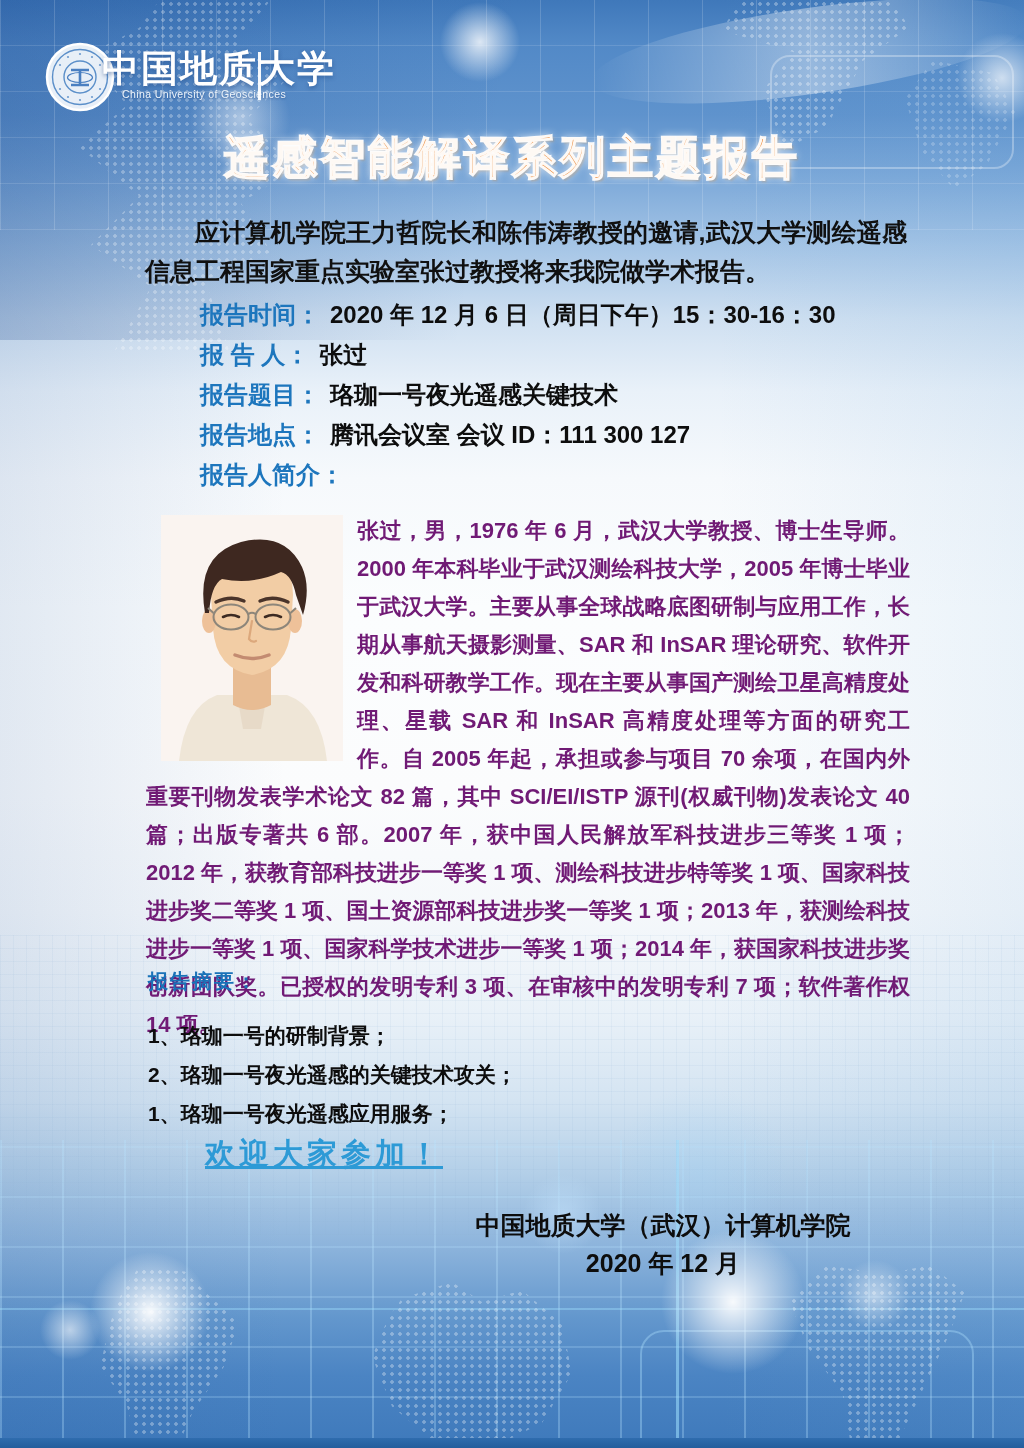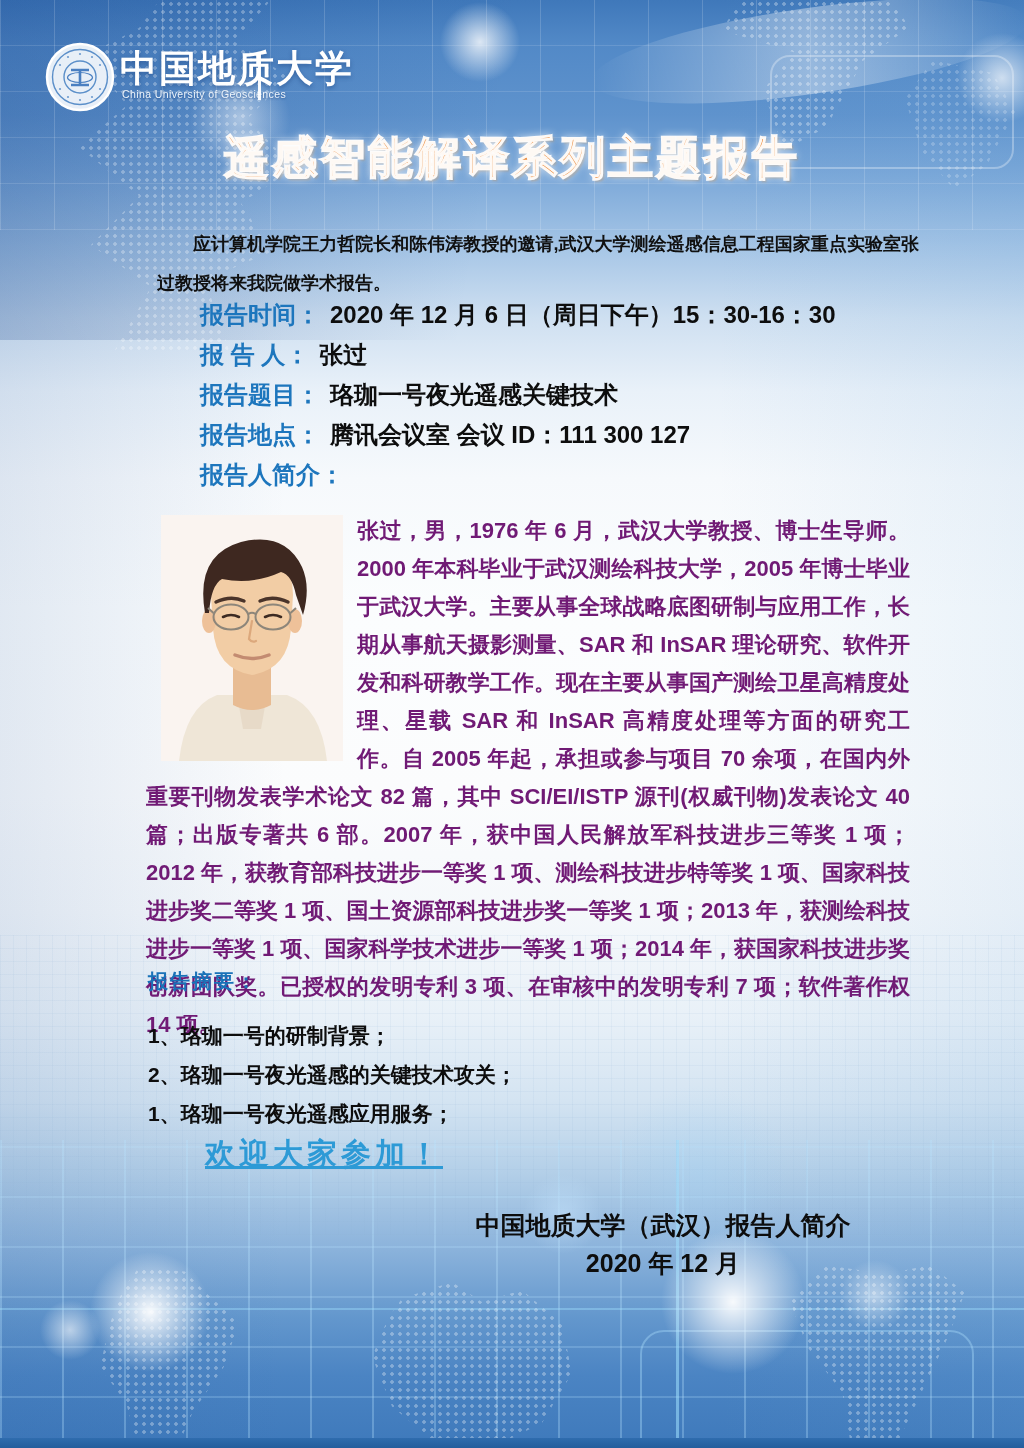--- a/index.html
+++ b/index.html
@@ -61,37 +61,37 @@
     border:2px solid rgba(255,255,255,.30);border-radius:20px;}
   .trace-bottom{position:absolute;left:640px;top:1330px;width:330px;height:160px;z-index:1;
     border:2px solid rgba(170,220,250,.40);border-radius:24px;}
   .bottom-edge{position:absolute;left:0;top:1438px;width:1024px;height:10px;z-index:3;
     background:linear-gradient(180deg,#2f6cae,#245d9c);}
 
   
   .content{position:absolute;inset:0;z-index:5;}
 
   .logo{position:absolute;left:45px;top:42px;width:70px;height:70px;}
-  .uni-name{position:absolute;left:120px;top:44px;font-family:Liberation Serif, serif;
+  .uni-name{position:absolute;left:102px;top:44px;font-family:Liberation Serif, serif;
     font-weight:bold;font-size:37px;color:#ffffff;letter-spacing:2px;
     text-shadow:0 2px 4px rgba(25,60,120,.45);}
   .uni-en{position:absolute;left:122px;top:88px;font-size:10.5px;color:#eef5fc;
     letter-spacing:.4px;text-shadow:0 1px 2px rgba(25,60,120,.5);}
   .sep{position:absolute;left:258px;top:52px;width:3px;height:48px;background:rgba(255,255,255,.95);}
   .college{position:absolute;left:276px;top:46px;font-family:"DejaVu Serif",serif;
     font-weight:bold;font-size:35px;color:#ffffff;letter-spacing:11px;
     text-shadow:0 2px 4px rgba(25,60,120,.45);}
 
   .title{position:absolute;left:0;top:128px;width:1024px;margin:0;text-align:center;
     font-size:45px;font-weight:bold;letter-spacing:3px;color:#e8802b;
     -webkit-text-stroke:1.5px rgba(255,255,255,.95);
     text-shadow:0 0 8px rgba(255,255,255,.9),2px 2px 2px rgba(175,115,45,.35);}
 
-  .intro{position:absolute;left:145px;top:213px;width:762px;margin:12px;
-    font-size:18px;font-weight:bold;line-height:39px;color:#101010;
+  .intro{position:absolute;left:145px;top:213px;width:762px;margin:0;
+    font-size:25px;font-weight:bold;line-height:39px;color:#101010;
     text-indent:2em;text-align:justify;}
 
   .details{position:absolute;left:200px;top:295px;width:720px;}
   .drow{height:40px;line-height:40px;font-size:24px;font-weight:bold;white-space:nowrap;}
   .dlabel{color:#1d76bd;}
   .dvalue{color:#0d0d0d;margin-left:10px;text-align:right;}
 
   .bio{position:absolute;left:146px;top:512px;width:764px;
     font-size:22px;font-weight:bold;line-height:38px;color:#701a75;text-align:justify;}
   .photo{float:left;width:182px;height:246px;margin:3px 14px 6px 15px;background:#faf4f0;}
@@ -212,18 +212,18 @@
 
     <div class="abs-list">
       <div class="abs-item">1、珞珈一号的研制背景；</div>
       <div class="abs-item">2、珞珈一号夜光遥感的关键技术攻关；</div>
       <div class="abs-item">1、珞珈一号夜光遥感应用服务；</div>
     </div>
 
     <div class="welcome">欢迎大家参加！</div>
 
     <div class="footer">
-      <div>中国地质大学（武汉）报告人简介</div>
+      <div>中国地质大学（武汉）计算机学院</div>
       <div>2020 年 12 月</div>
     </div>
 
   </div>
 </div>
 
 </body></html>

